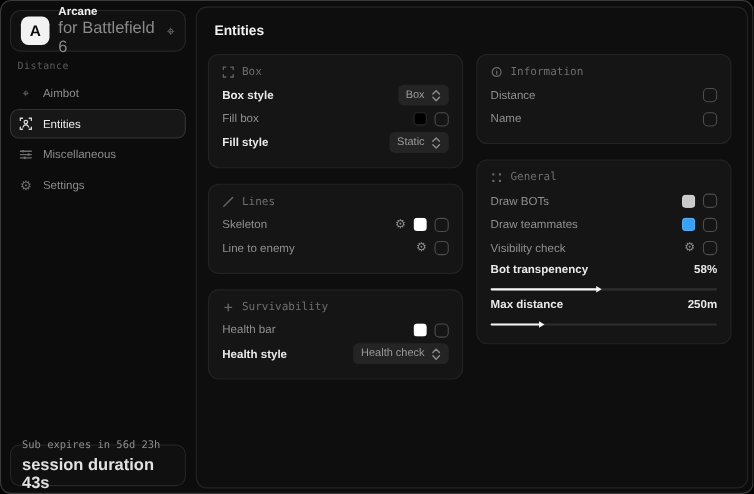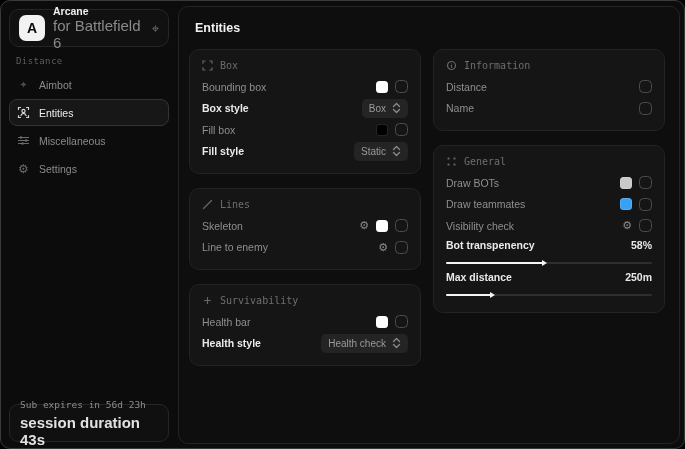--- a/index.html
+++ b/index.html
@@ -177,27 +177,20 @@
               <svg width="11" height="11" viewBox="0 0 11 11" fill="none" stroke="currentColor" stroke-width="1.2" stroke-linecap="round">
                 <path d="M1 3.2V1h2.2"></path>
                   <path d="M7.8 1H10v2.2"></path>
                   <path d="M10 7.8V10H7.8"></path>
                   <path d="M3.2 10H1V7.8"></path>
               </svg>
             </span>
             <span>Box</span>
           </div>
           <div class="row">
-            <span class="row-label">Bounding box</span>
-            <span class="row-controls">
-              <span class="swatch" style="background: rgb(255, 255, 255);"></span>
-              <span class="checkbox"></span>
-            </span>
-          </div>
-          <div class="row">
             <span class="row-label bright">Box style</span>
             <span class="dropdown">
               <span class="dropdown-value">Box</span>
               <span class="cico">
                 <svg width="9" height="12" viewBox="0 0 9 12" fill="none" stroke="currentColor" stroke-width="1.3" stroke-linecap="round" stroke-linejoin="round">
                   <path d="M1.5 4.5 4.5 1.5 7.5 4.5"></path>
                     <path d="M1.5 7.5 4.5 10.5 7.5 7.5"></path>
                 </svg>
               </span>
             </span>

